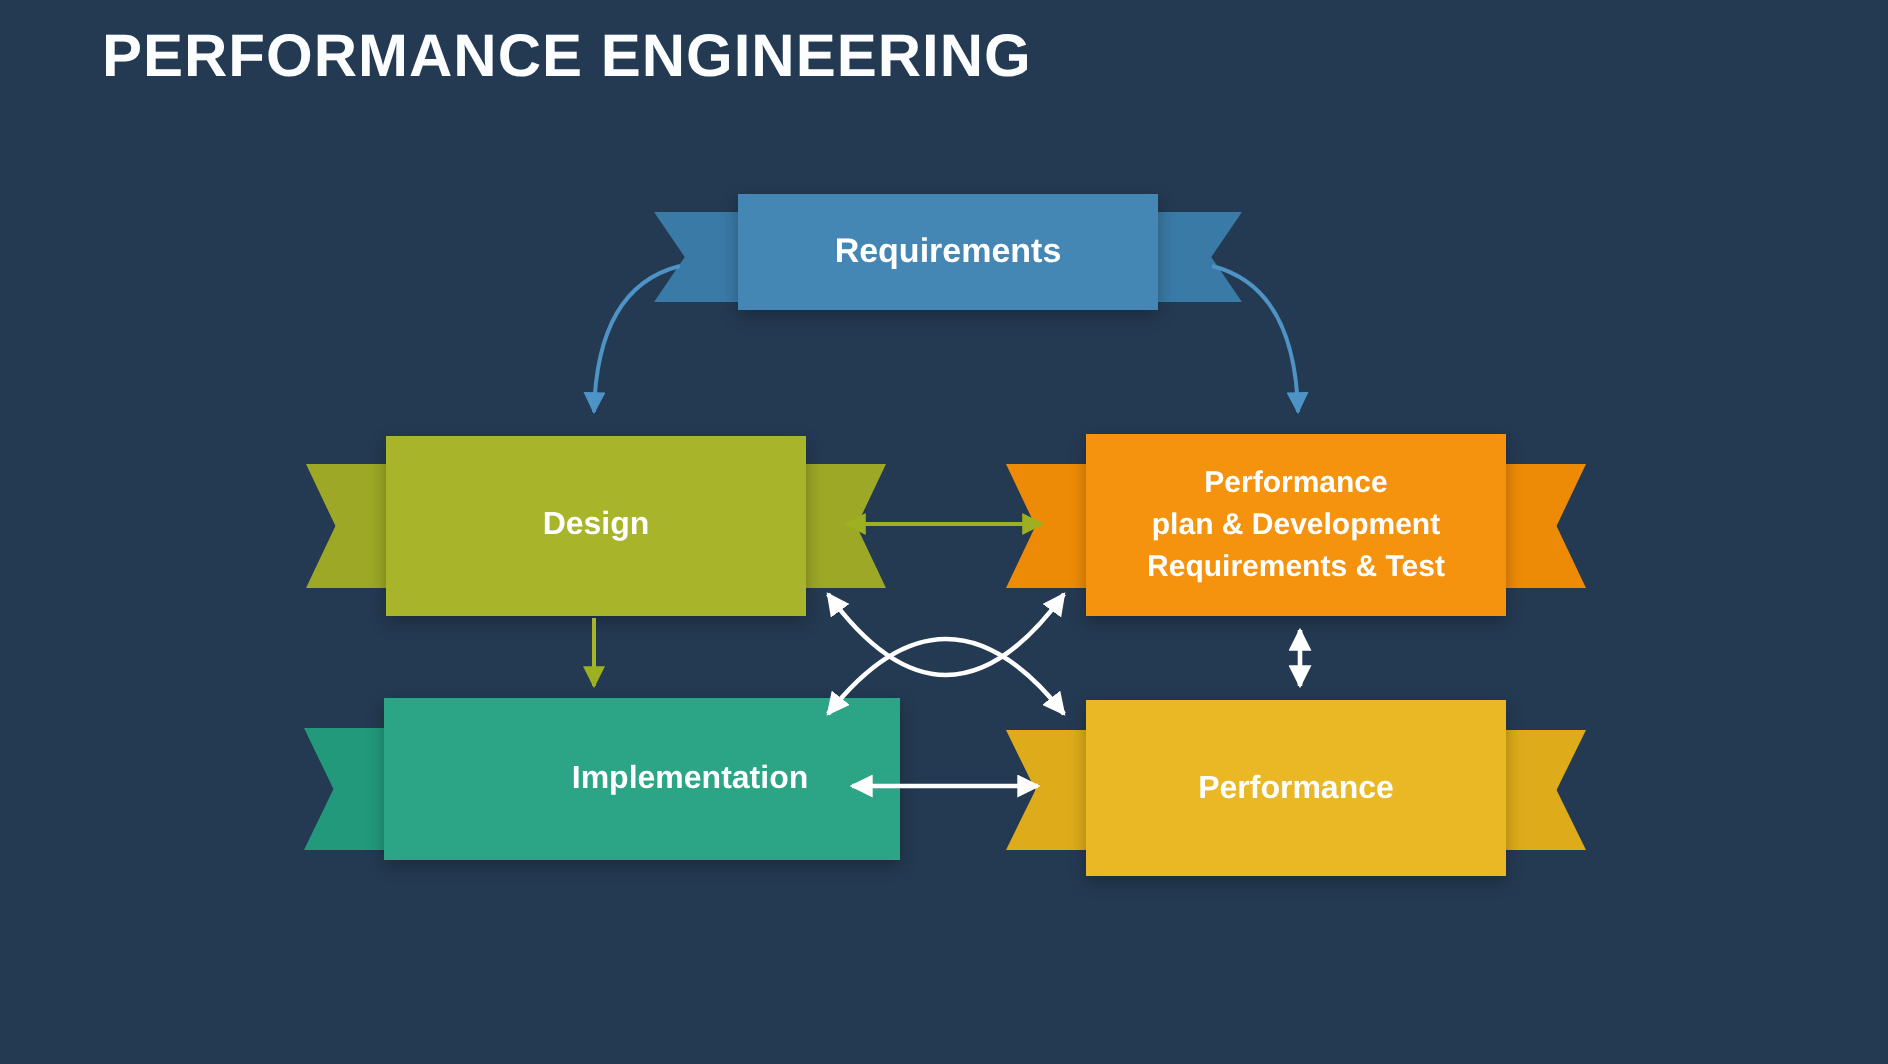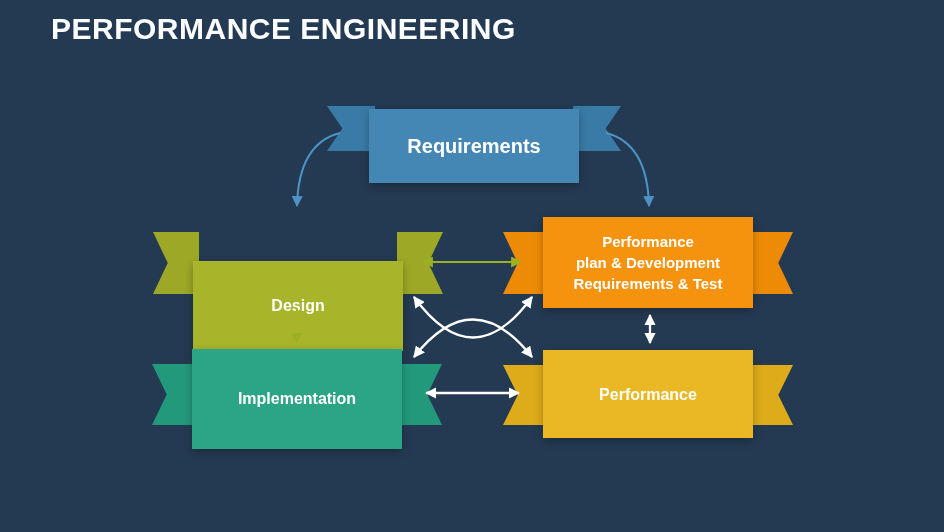--- a/index.html
+++ b/index.html
@@ -54,49 +54,49 @@
 </head>
 <body>
 
 <div class="slide" style="background: rgb(36, 58, 82);">
 
   <div class="slide-title" style="color: rgb(252, 253, 254);">PERFORMANCE ENGINEERING</div>
 
   <div>
     <div class="tail tail-left" style="left: 327px; top: 106px; width: 48px; height: 45px; background: rgb(58, 122, 166);"></div>
     <div class="tail tail-right" style="left: 573px; top: 106px; width: 48px; height: 45px; background: rgb(58, 122, 166);"></div>
-    <div class="panel" style="left: 369px; top: 109px; width: 210px; height: 74px; font-size: 20px; background: rgb(68, 134, 180);">
+    <div class="panel" style="left: 369px; top: 97px; width: 210px; height: 58px; font-size: 17px; background: rgb(68, 134, 180);">
       <span>Requirements</span>
     </div>
   </div>
 
   <div>
     <div class="tail tail-left" style="left: 153px; top: 232px; width: 46px; height: 62px; background: rgb(156, 168, 38);"></div>
     <div class="tail tail-right" style="left: 397px; top: 232px; width: 46px; height: 62px; background: rgb(156, 168, 38);"></div>
-    <div class="panel" style="left: 193px; top: 218px; width: 210px; height: 90px; font-size: 16px; background: rgb(168, 180, 42); margin-top: 43px;">
+    <div class="panel" style="left: 193px; top: 218px; width: 210px; height: 90px; font-size: 16px; background: rgb(168, 180, 42);">
       <span>Design</span>
     </div>
   </div>
 
   <div>
     <div class="tail tail-left" style="left: 503px; top: 232px; width: 46px; height: 62px; background: rgb(238, 139, 6);"></div>
     <div class="tail tail-right" style="left: 747px; top: 232px; width: 46px; height: 62px; background: rgb(238, 139, 6);"></div>
     <div class="panel" style="left: 543px; top: 217px; width: 210px; height: 91px; font-size: 15px; line-height: 21px; background: rgb(246, 147, 14);">
       <div class="lines">
         <span>Performance</span>
         <span>plan &amp; Development</span>
         <span>Requirements &amp; Test</span>
       </div>
     </div>
   </div>
 
   <div>
     <div class="tail tail-left" style="left: 152px; top: 364px; width: 46px; height: 61px; background: rgb(35, 153, 123);"></div>
     <div class="tail tail-right" style="left: 396px; top: 364px; width: 46px; height: 61px; background: rgb(35, 153, 123);"></div>
-    <div class="panel" style="left: 192px; top: 349px; width: 210px; height: 100px; font-size: 16px; background: rgb(43, 165, 134);">
+    <div class="panel" style="left: 192px; top: 349px; width: 210px; height: 81px; font-size: 16px; background: rgb(43, 165, 134); padding-left: 48px;">
       <span>Implementation</span>
     </div>
   </div>
 
   <div>
     <div class="tail tail-left" style="left: 503px; top: 365px; width: 46px; height: 60px; background: rgb(222, 172, 26);"></div>
     <div class="tail tail-right" style="left: 747px; top: 365px; width: 46px; height: 60px; background: rgb(222, 172, 26);"></div>
     <div class="panel" style="left: 543px; top: 350px; width: 210px; height: 88px; font-size: 16px; line-height: 21px; background: rgb(234, 184, 36);">
       <div class="lines">
         <span>Performance</span>

